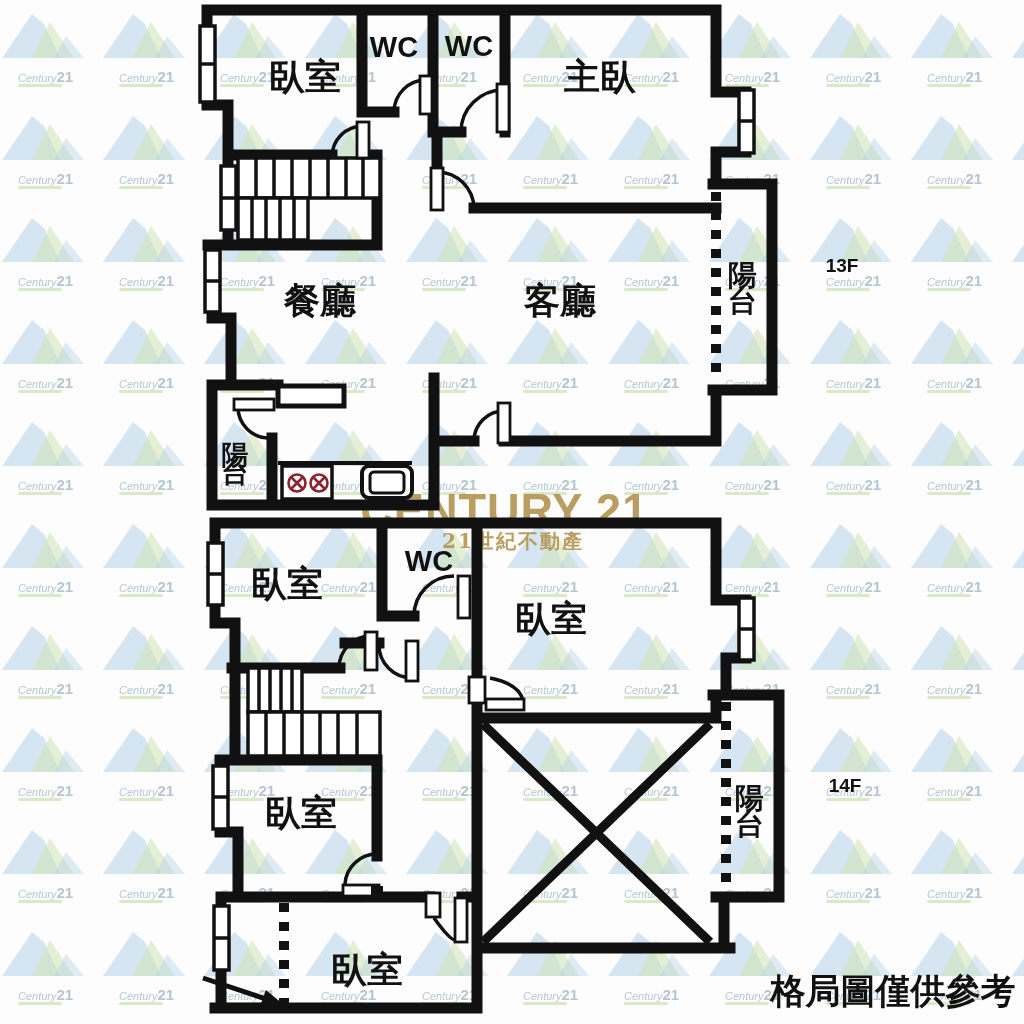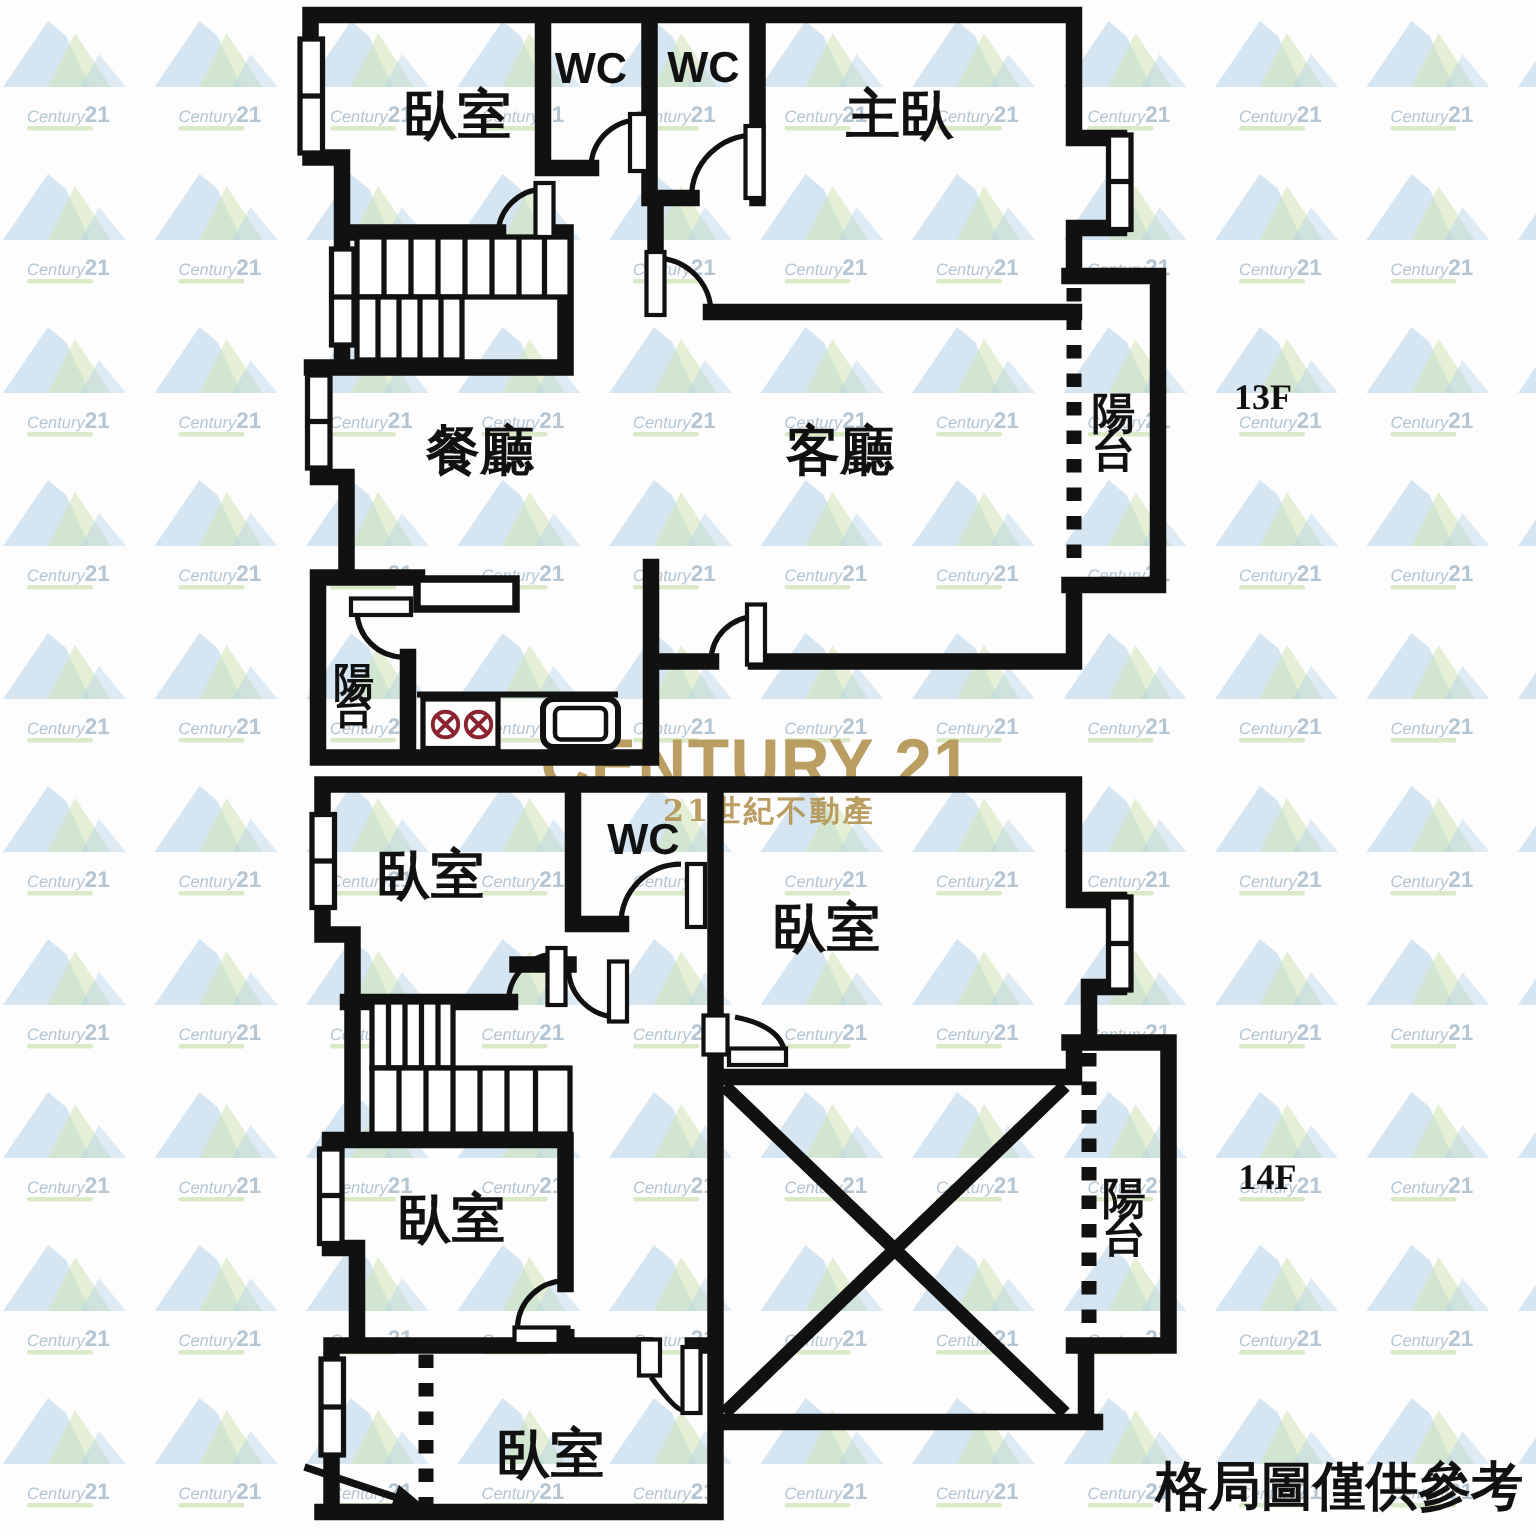--- a/index.html
+++ b/index.html
@@ -18,21 +18,21 @@
   .c21-sub{position:absolute;z-index:2;transform:translate(-50%,-50%);
            font-weight:bold;font-size:20px;letter-spacing:2px;color:rgba(180,150,85,.93);white-space:nowrap;
            font-family:"DejaVu Serif","Liberation Serif",serif;}
   
   .plan-svg{position:absolute;left:0;top:0;z-index:3;}
   
   .lbl{position:absolute;z-index:4;transform:translate(-50%,-50%);font-weight:bold;color:#111;white-space:nowrap;}
   .cn{font-family:"DejaVu Serif","Liberation Serif",serif;}
   .room{font-size:36px;}
   .wc{font-size:29px;font-family:"Liberation Sans",sans-serif;}
-  .floor{font-size:24px;font-family:Liberation Serif, serif;}
+  .floor{font-size:19px;font-family:Liberation Sans, sans-serif;}
   .vert{writing-mode:vertical-rl;text-orientation:upright;transform:translate(-50%,0);
         font-size:29px;letter-spacing:22px;}
   .vert-small{font-size:27px;letter-spacing:16px;}
   .note{font-size:30px;transform:translate(0,-50%);}
   .disc{font-size:35px;}
 </style>
 </head>
 <body>
 
 <div class="stage">

